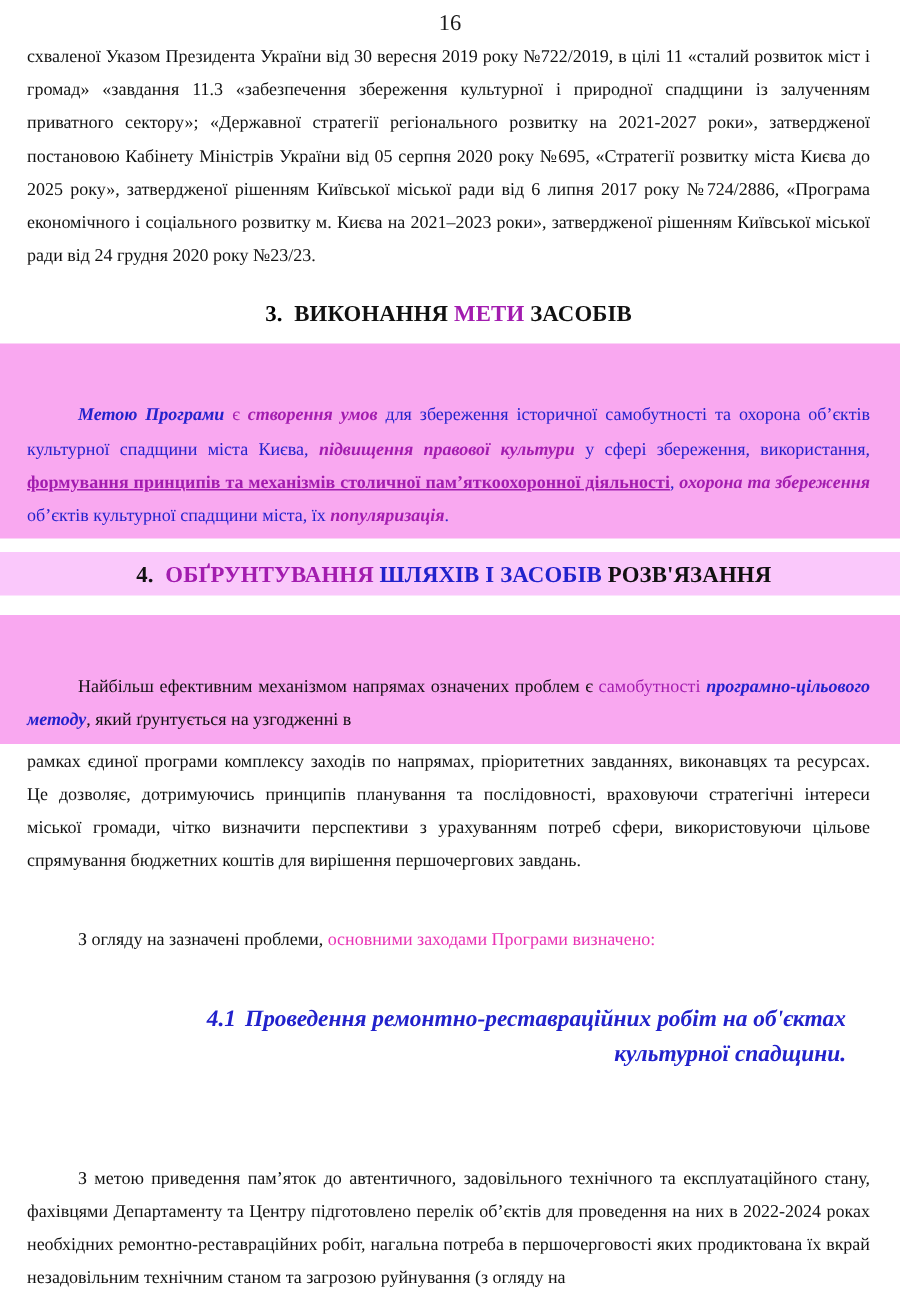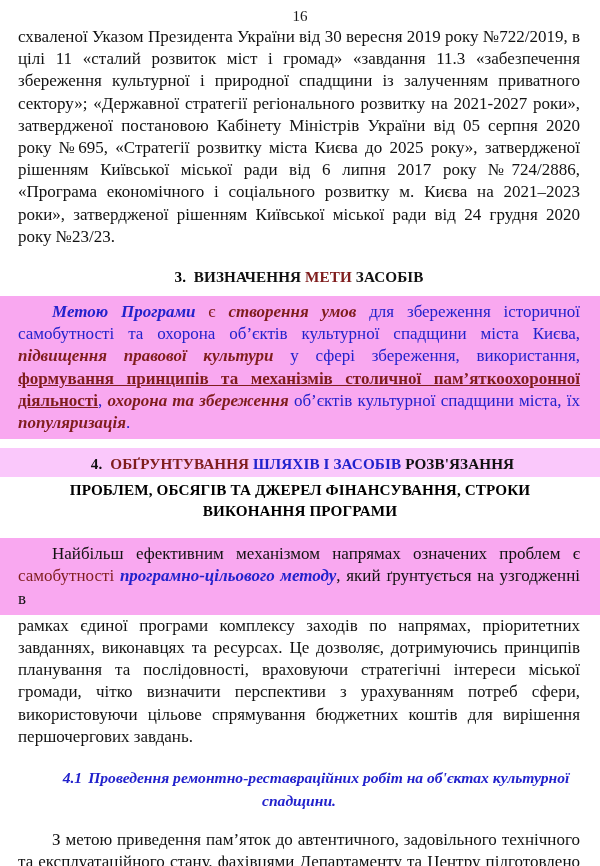--- a/index.html
+++ b/index.html
@@ -27,28 +27,28 @@
     font-size: 15px;
     line-height: 20px;
     padding-top: 6px;
     color: #1a1a1a;
   }
   .body-col {
     padding: 0 20px 0 18px;
   }
   p.para {
     margin: 0;
-    font-size: 17px;
+    font-size: 12px;
     line-height: 22.2px;
     text-align: justify;
     text-justify: inter-word;
     color: #111111;
     hyphens: none;
   }
-  p.indent { text-indent: 34px; }
+  p.indent { text-indent: 34px; margin-top: 31px; }
 
   
   .hl-strong {
     background: #f9a8f0;
   }
   .hl-head {
     background: #fac8fb;
   }
   .hl-mid {
     background: #f9a8f0;
@@ -71,34 +71,34 @@
     padding-bottom: 9px;
   }
   .sec4-line1 {
     padding: 5px 0 3px 5px;
   }
   .sec4-rest {
     padding: 2px 14px 4px 14px;
   }
 
   h3.subhead {
-    margin: 4px;
+    margin: 16px;
     font-size: 15.6px;
     line-height: 23px;
     font-weight: bold;
     font-style: italic;
     color: #2222cc;
-    text-align: center;
+    text-align: right;
   }
   h3.subhead .num { margin-right: 6px; }
   .subhead-wrap { padding: 14px 20px 0 18px; }
   .subhead-first { text-indent: 34px; }
 
   
-  .c-magenta { color: #7f1d1d; }
+  .c-magenta { color: #a21caf; }
   .c-pink    { color: #e832b4; }
   .c-blue    { color: #2222cc; }
   .c-black   { color: #111111; }
   .bi { font-weight: bold; font-style: italic; }
   .b  { font-weight: bold; }
   .u  { text-decoration: underline; }
 
   .gap-sm { height: 9px; }
   .gap-md { height: 13px; }
 </style>
@@ -108,48 +108,45 @@
 <div class="page">
 
   <div class="page-number">16</div>
 
   <div class="body-col">
     <p class="para">схваленої Указом Президента України від 30 вересня 2019 року №722/2019, в цілі 11 «сталий розвиток міст і громад» «завдання 11.3 «забезпечення збереження культурної і природної спадщини із залученням приватного сектору»; «Державної стратегії регіонального розвитку на 2021-2027 роки», затвердженої постановою Кабінету Міністрів України від 05 серпня 2020 року №695, «Стратегії розвитку міста Києва до 2025 року», затвердженої рішенням Київської міської ради від 6 липня 2017 року №724/2886, «Програма економічного і соціального розвитку м. Києва на 2021–2023 роки», затвердженої рішенням Київської міської ради від 24 грудня 2020 року №23/23.</p>
   </div>
 
   <div class="body-col sec3-wrap">
     <h2 class="sec-head">
-      <span>3.</span>&nbsp;&nbsp;<span class="c-black">ВИЗНАЧЕННЯ</span>&nbsp;<span class="c-magenta">МЕТИ</span>&nbsp;<span class="c-black">ЗАСОБІВ</span>
+      <span>3.</span>&nbsp;&nbsp;<span class="c-black">ВИКОНАННЯ</span>&nbsp;<span class="c-magenta">МЕТИ</span>&nbsp;<span class="c-black">ЗАСОБІВ</span>
     </h2>
   </div>
 
   <div class="hl-strong block-pad">
     <p class="para indent"><span class="c-blue bi">Метою Програми</span> <span class="c-magenta">є</span> <span class="c-magenta bi">створення умов</span> <span class="c-blue">для збереження історичної самобутності та охорона об’єктів культурної спадщини міста Києва,</span> <span class="c-magenta bi">підвищення правової культури</span> <span class="c-blue">у сфері збереження, використання,</span> <span class="c-magenta b u">формування принципів та механізмів столичної пам’яткоохоронної діяльності</span><span class="c-blue">,</span> <span class="c-magenta bi">охорона та збереження</span> <span class="c-blue">об’єктів культурної спадщини міста, їх</span> <span class="c-magenta bi">популяризація</span><span class="c-blue">.</span></p>
   </div>
 
   <div class="gap-sm"></div>
 
   <div class="hl-head sec4-line1">
     <h2 class="sec-head">
       <span class="c-black">4.</span>&nbsp;&nbsp;<span class="c-magenta">ОБҐРУНТУВАННЯ</span>&nbsp;<span class="c-blue">ШЛЯХІВ І ЗАСОБІВ</span>&nbsp;<span class="c-black">РОЗВ'ЯЗАННЯ</span>
     </h2>
   </div>
-  <div class="sec4-rest">
-    <h2 class="sec-head">ПРОБЛЕМ, ОБСЯГІВ ТА ДЖЕРЕЛ ФІНАНСУВАННЯ, СТРОКИ</h2>
-    <h2 class="sec-head">ВИКОНАННЯ ПРОГРАМИ</h2>
-  </div>
 
   <div class="gap-md"></div>
 
   <div class="hl-mid block-pad">
     <p class="para indent"><span class="c-black">Найбільш ефективним механізмом напрямах означених проблем є</span> <span class="c-magenta">самобутності</span> <span class="c-blue bi">програмно-цільового методу</span><span class="c-black">, який ґрунтується на узгодженні в</span></p>
   </div>
 
   <div class="body-col">
     <p class="para">рамках єдиної програми комплексу заходів по напрямах, пріоритетних завданнях, виконавцях та ресурсах. Це дозволяє, дотримуючись принципів планування та послідовності, враховуючи стратегічні інтереси міської громади, чітко визначити перспективи з урахуванням потреб сфери, використовуючи цільове спрямування бюджетних коштів для вирішення першочергових завдань.</p>
+    <p class="para indent"><span class="c-black">З огляду на зазначені проблеми,</span> <span class="c-pink">основними заходами Програми визначено:</span></p>
   </div>
 
   <div class="subhead-wrap">
     <h3 class="subhead subhead-first"><span class="num">4.1</span><span>Проведення ремонтно-реставраційних робіт на об'єктах культурної спадщини.</span></h3>
   </div>
 
   <div class="gap-md"></div>
 
   <div class="body-col">
     <p class="para indent">З метою приведення пам’яток до автентичного, задовільного технічного та експлуатаційного стану, фахівцями Департаменту та Центру підготовлено перелік об’єктів для проведення на них в 2022-2024 роках необхідних ремонтно-реставраційних робіт, нагальна потреба в першочерговості яких продиктована їх вкрай незадовільним технічним станом та загрозою руйнування (з огляду на</p>

